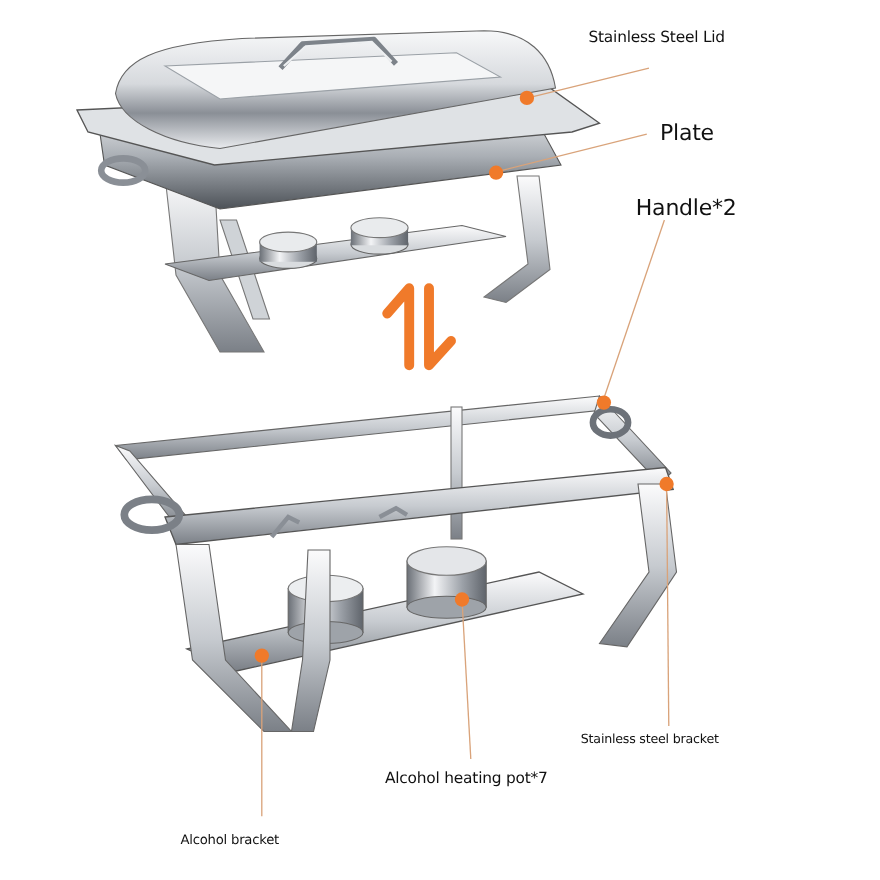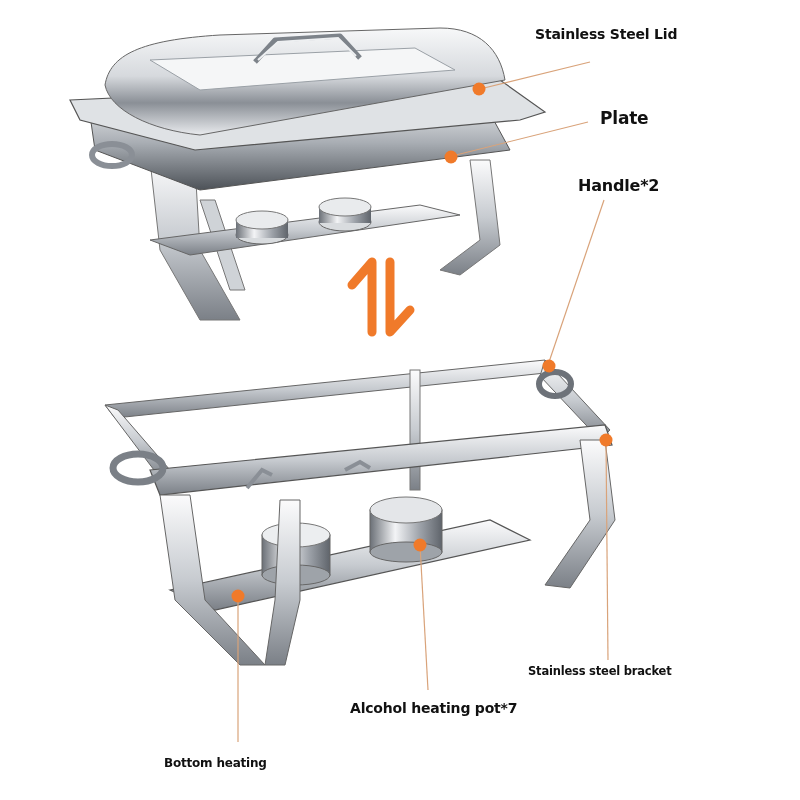--- a/index.html
+++ b/index.html
@@ -1,21 +1,21 @@
 <!DOCTYPE html>
 <html><head>
 <meta charset="utf-8">
 <style>
   html,body{margin:0;padding:0;background:#ffffff;}
   body{width:800px;height:800px;position:relative;overflow:hidden;font-family:"DejaVu Sans","Liberation Sans",sans-serif;}
   #art{position:absolute;left:0;top:0;width:800px;height:800px;}
-  .label{position:absolute;color:#111;font-weight:bold;white-space:nowrap;letter-spacing:-0.2px;}
+  .label{position:absolute;color:#111;font-weight:normal;white-space:nowrap;letter-spacing:-0.2px;}
   .l-lid{left:535px;top:26px;font-size:14px;}
-  .l-plate{left:600px;top:108px;font-size:17px;}
-  .l-handle{left:578px;top:176px;font-size:16px;}
+  .l-plate{left:600px;top:108px;font-size:20px;}
+  .l-handle{left:578px;top:176px;font-size:20px;}
   .l-bracket{left:528px;top:664px;font-size:11.5px;}
   .l-pot{left:350px;top:700px;font-size:14px;}
   .l-bottom{left:164px;top:756px;font-size:12px;}
 </style>
 </head>
 <body>
 
 <svg id="art" viewBox="0 0 800 800" xmlns="http://www.w3.org/2000/svg">
   <defs>
     <linearGradient id="gLid" x1="0" y1="0" x2="0" y2="1">
@@ -125,13 +125,13 @@
     <circle cx="420" cy="545" r="6.5"></circle>
     <circle cx="238" cy="596" r="6.5"></circle>
   </g>
 </svg>
 
 <div class="label l-lid">Stainless Steel Lid</div>
 <div class="label l-plate">Plate</div>
 <div class="label l-handle">Handle*2</div>
 <div class="label l-bracket">Stainless steel bracket</div>
 <div class="label l-pot">Alcohol heating pot*7</div>
-<div class="label l-bottom">Bottom heating</div>
+<div class="label l-bottom">Alcohol bracket</div>
 
 </body></html>

